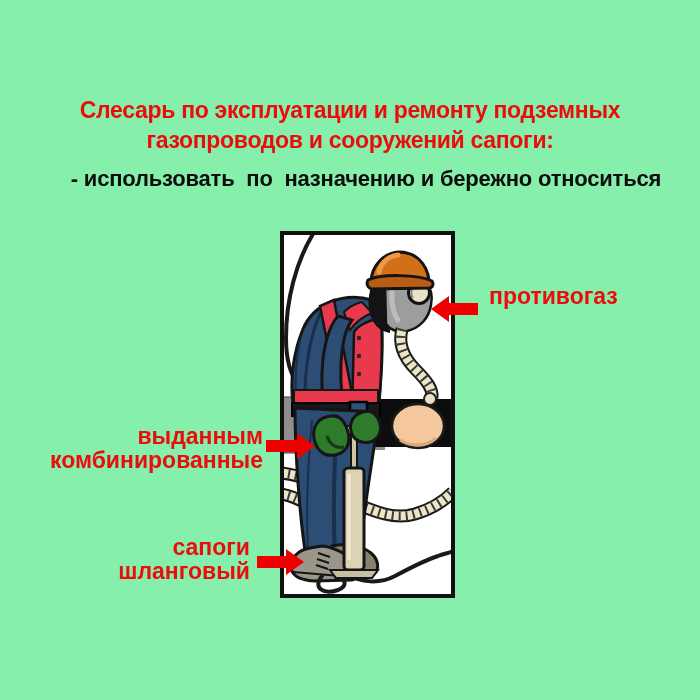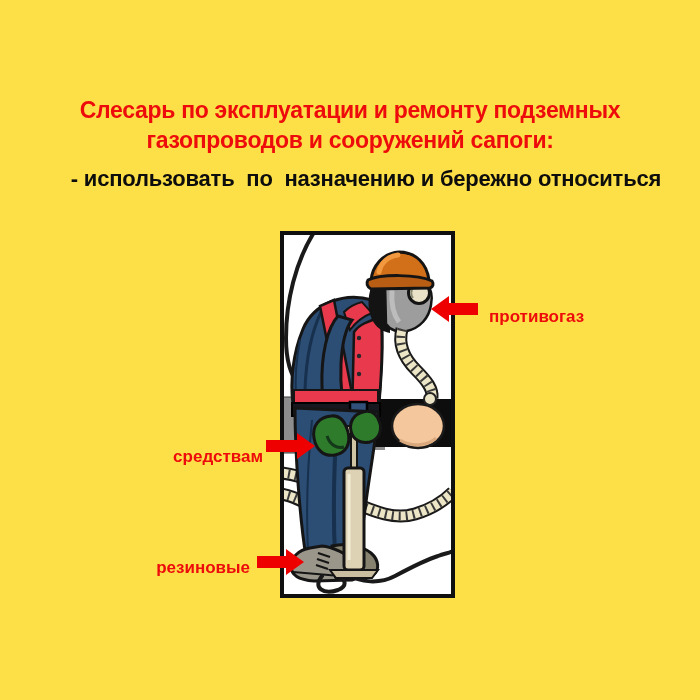--- a/index.html
+++ b/index.html
@@ -1,25 +1,25 @@
 <!DOCTYPE html>
 <html><head>
 <meta charset="utf-8">
 <style>
   html,body{margin:0;padding:0;background:#ffffff;}
   .canvas{
-    position:relative;width:700px;height:700px;background:#fde047;overflow:hidden;
+    position:relative;width:700px;height:700px;background:#86efac;overflow:hidden;
     font-family:"Liberation Sans",sans-serif;font-weight:700;
   }
   .canvas svg{position:absolute;left:0;top:0;z-index:1;}
   .txt{position:absolute;z-index:2;}
   .title{left:0;right:0;top:95px;text-align:center;color:#ed0b0b;font-size:23px;line-height:30px;letter-spacing:-0.3px;}
   .subtitle{left:0;right:0;top:165px;text-align:center;color:#0d0d0d;font-size:22px;line-height:28px;letter-spacing:-0.2px;padding-left:32px;}
   .subtitle div,.title div{white-space:pre-wrap;}
-  .plabel{color:#ed0b0b;font-size:17px;margin-top:21px;}
+  .plabel{color:#ed0b0b;font-size:23px;}
   .lbl-gas{left:489px;top:283px;text-align:left;line-height:26px;}
   .lbl-mittens{right:437px;top:424px;text-align:right;line-height:24px;}
   .lbl-boots{right:450px;top:535px;text-align:right;line-height:24px;}
 </style>
 </head>
 <body>
 
 <div class="canvas">
 
   <svg width="700" height="700" viewBox="0 0 700 700">
@@ -140,20 +140,22 @@
 
   <div class="txt subtitle">
     <div>- использовать  по  назначению и бережно относиться</div>
   </div>
 
   <div class="txt plabel lbl-gas">
     <div>противогаз</div>
   </div>
 
   <div class="txt plabel lbl-mittens">
-    <div>средствам</div>
+    <div>выданным</div>
+    <div>комбинированные</div>
   </div>
 
   <div class="txt plabel lbl-boots">
-    <div>резиновые</div>
+    <div>сапоги</div>
+    <div>шланговый</div>
   </div>
 
 </div>
 
 </body></html>

